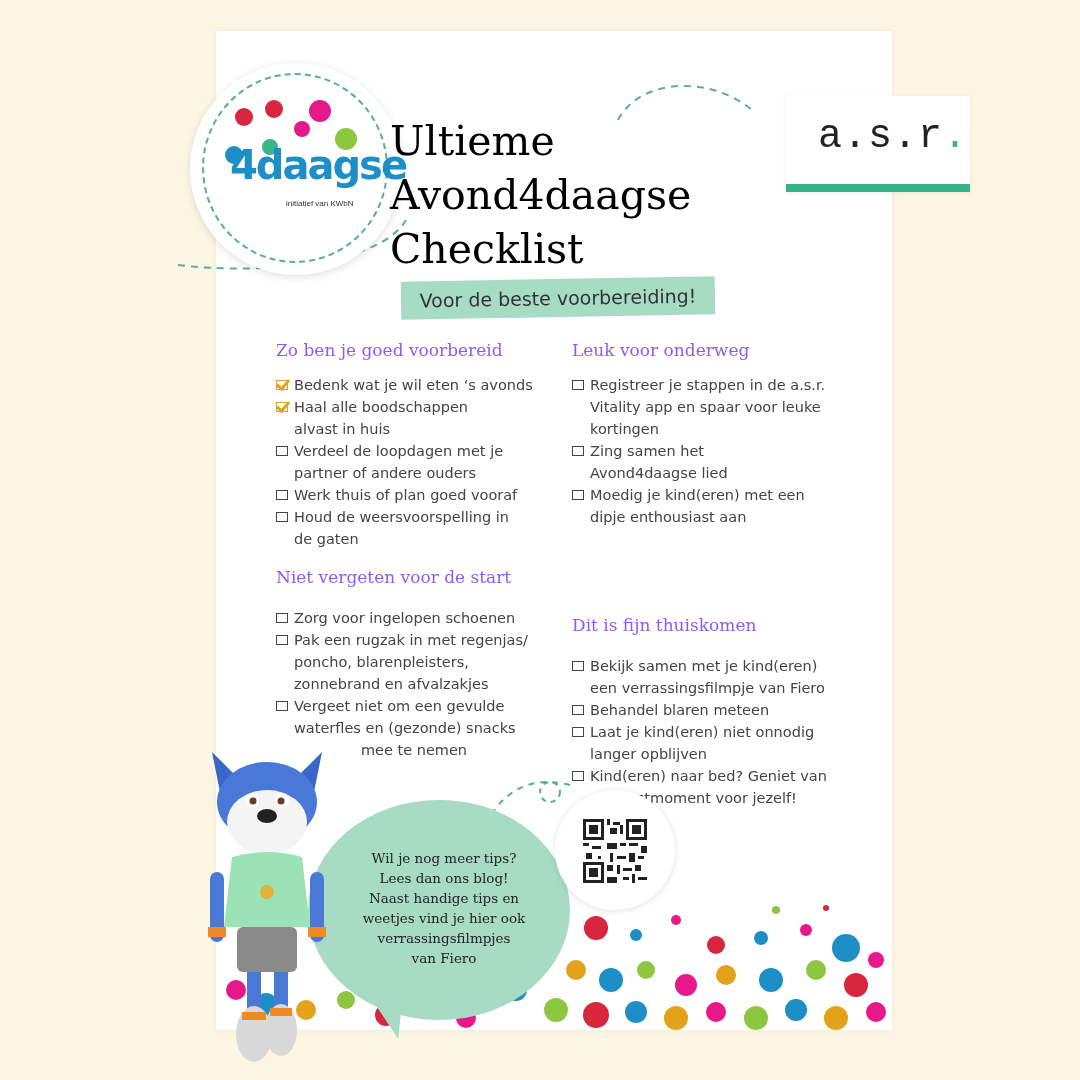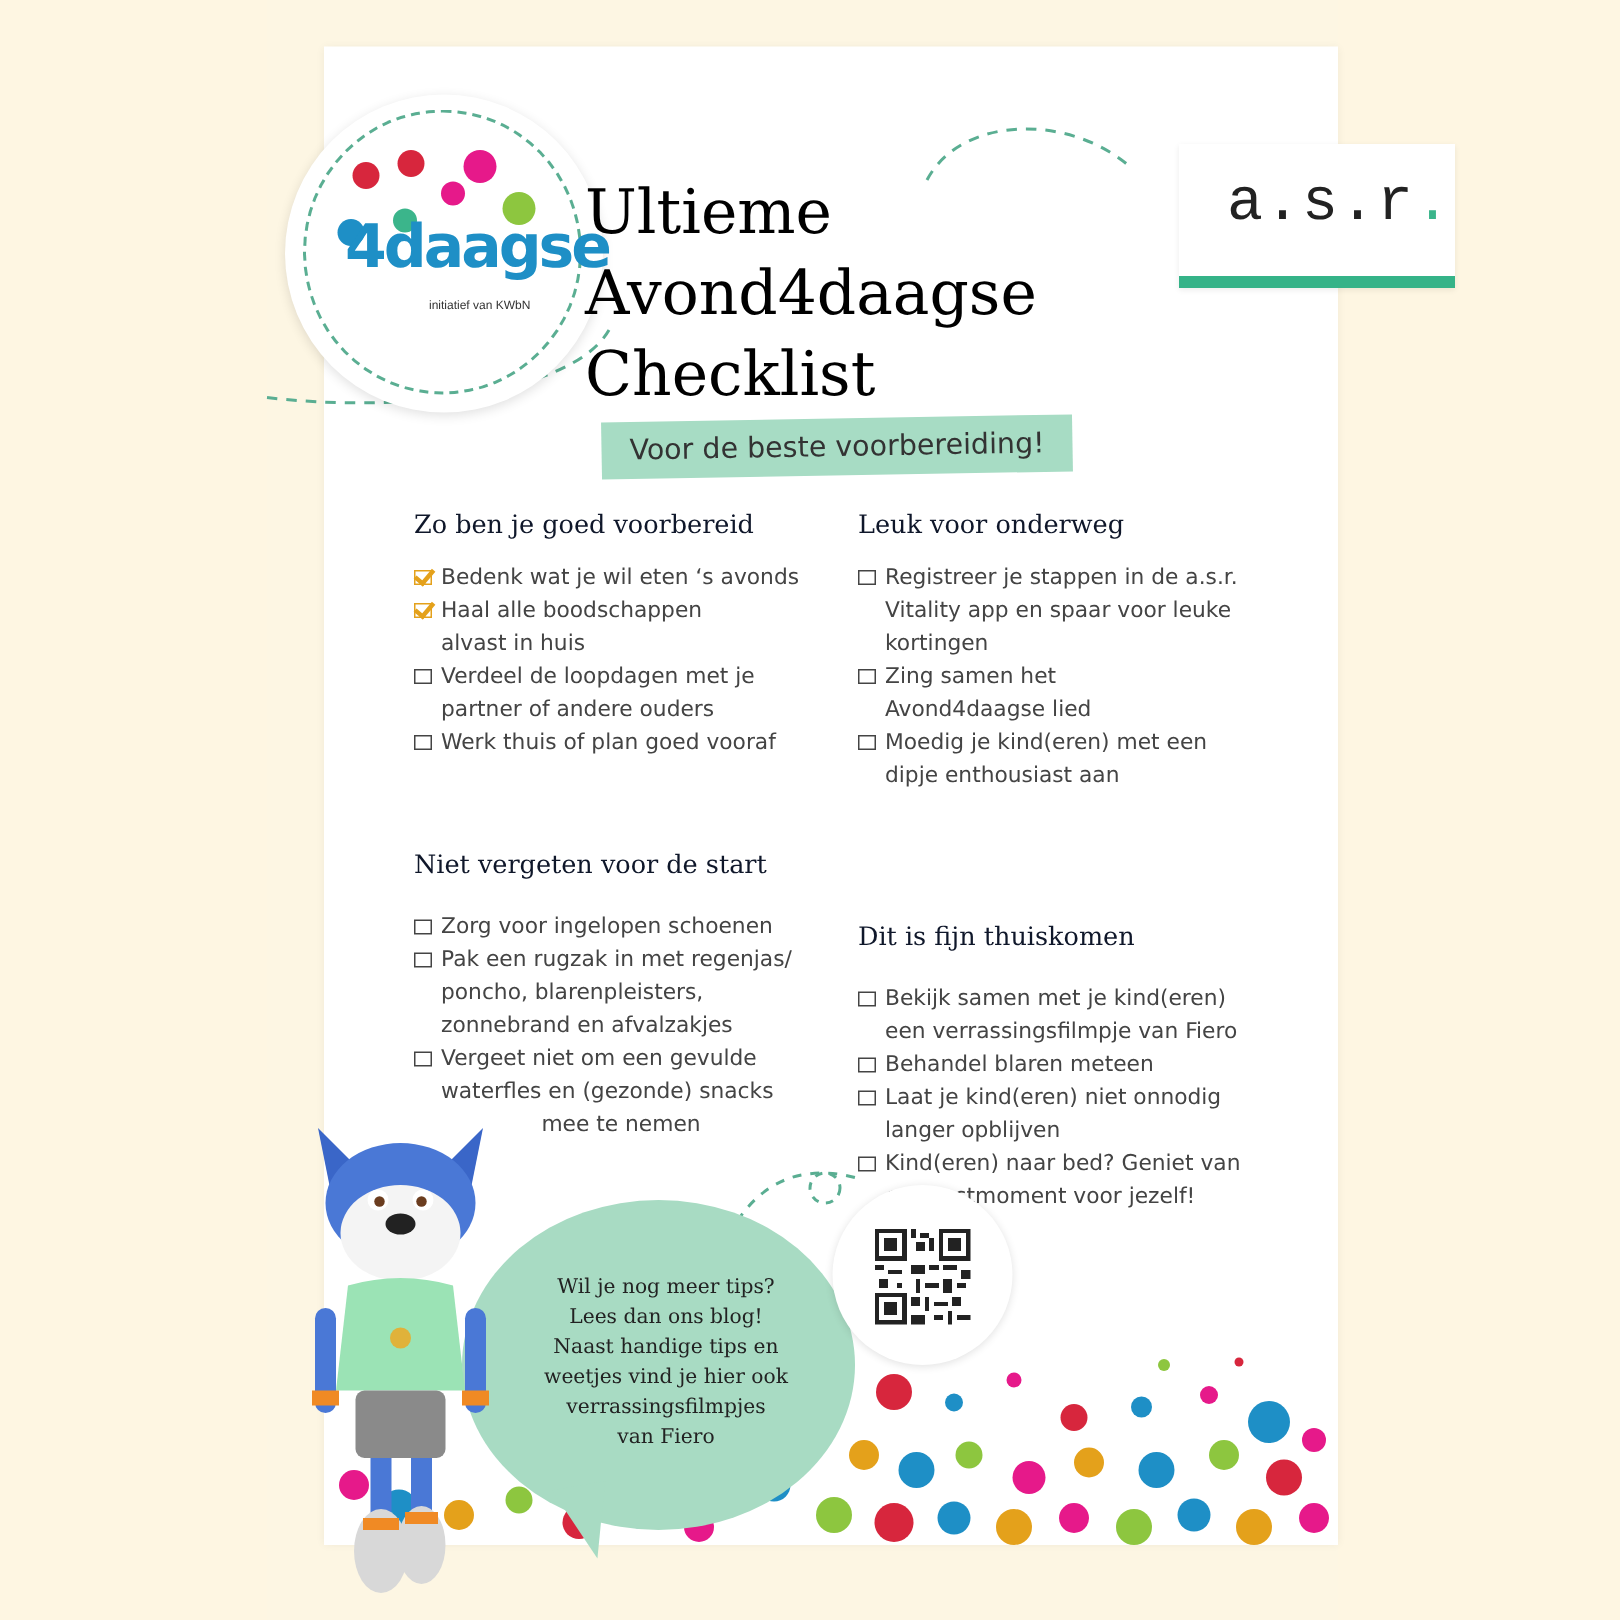--- a/index.html
+++ b/index.html
@@ -16,21 +16,21 @@
   .asr-box { position:absolute; left:786px; top:96px; width:184px; height:96px; background:#fff; box-shadow:0 1px 4px rgba(0,0,0,0.08); }
   .asr-text { position:absolute; left:32px; top:18px; font-family:"Liberation Mono", monospace; font-size:40px; color:#222; letter-spacing:1px; }
   .asr-dot { color:#3bb58b; }
   .asr-bar { position:absolute; left:0; bottom:0; width:184px; height:8px; background:#35b388; }
 
   .title { position:absolute; left:390px; top:114px; width:380px; text-align:left; font-family:"DejaVu Serif", serif; font-size:41px; line-height:54px; color:#000000; }
   .subtitle { position:absolute; left:401px; top:279px; width:314px; height:38px; background:#a7dcc4; transform:rotate(-1deg); }
   .subtitle span { display:block; font-family:"DejaVu Sans", sans-serif; font-size:19px; color:#333; line-height:38px; text-align:center; }
 
   .section { position:absolute; width:290px; }
-  .section h3 { margin:0 0 14px 0; font-family:"DejaVu Serif", serif; font-size:17px; font-weight:normal; color:#0f172a; }
+  .section h3 { margin:0 0 14px 0; font-family:"DejaVu Serif", serif; font-size:17px; font-weight:normal; color:#8b5cf6; }
   .item { display:flex; font-family:"DejaVu Sans", sans-serif; font-size:14.5px; line-height:22px; color:#444; }
   .box { flex:0 0 12px; width:10px; height:10px; border:1.3px solid #444; margin:6px 6px 0 0; box-sizing:border-box; position:relative; }
   .box.checked { border-color:#e4a11b; background:#fff; }
   .box.checked::after { content:""; position:absolute; left:2px; top:-4px; width:5px; height:10px; border:solid #e4a11b; border-width:0 3px 3px 0; transform:rotate(40deg); }
   .item .txt { flex:1; }
   .center-tail { text-align:center; display:block; }
 
   .bubble { position:absolute; left:308px; top:800px; width:262px; height:220px; background:#a8dbc3; border-radius:50%; }
   .bubble-tail { position:absolute; left:372px; top:990px; width:0; height:0; border-left:22px solid transparent; border-right:14px solid transparent; border-top:50px solid #a8dbc3; transform:rotate(-10deg); }
   .bubble-text { position:absolute; left:326px; top:848px; width:236px; text-align:center; font-family:"DejaVu Serif", serif; font-size:13.5px; line-height:20px; color:#222; }
@@ -99,20 +99,24 @@
       <span class="box checked"></span>
       <span class="txt" style="max-width:200px">Haal alle boodschappen alvast in huis</span>
     </div>
   <div class="item">
       <span class="box"></span>
       <span class="txt" style="max-width:240px">Verdeel de loopdagen met je partner of andere ouders</span>
     </div>
   <div class="item">
       <span class="box"></span>
       <span class="txt">Werk thuis of plan goed vooraf</span>
+    </div>
+  <div class="item">
+      <span class="box"></span>
+      <span class="txt" style="max-width:220px">Houd de weersvoorspelling in de gaten</span>
     </div>
 </div>
 
 <div class="section" style="left:572px;top:340px;">
   <h3>Leuk voor onderweg</h3>
   <div class="item">
       <span class="box"></span>
       <span class="txt" style="max-width:240px">Registreer je stappen in de a.s.r. Vitality app en spaar voor leuke kortingen</span>
     </div>
   <div class="item">

